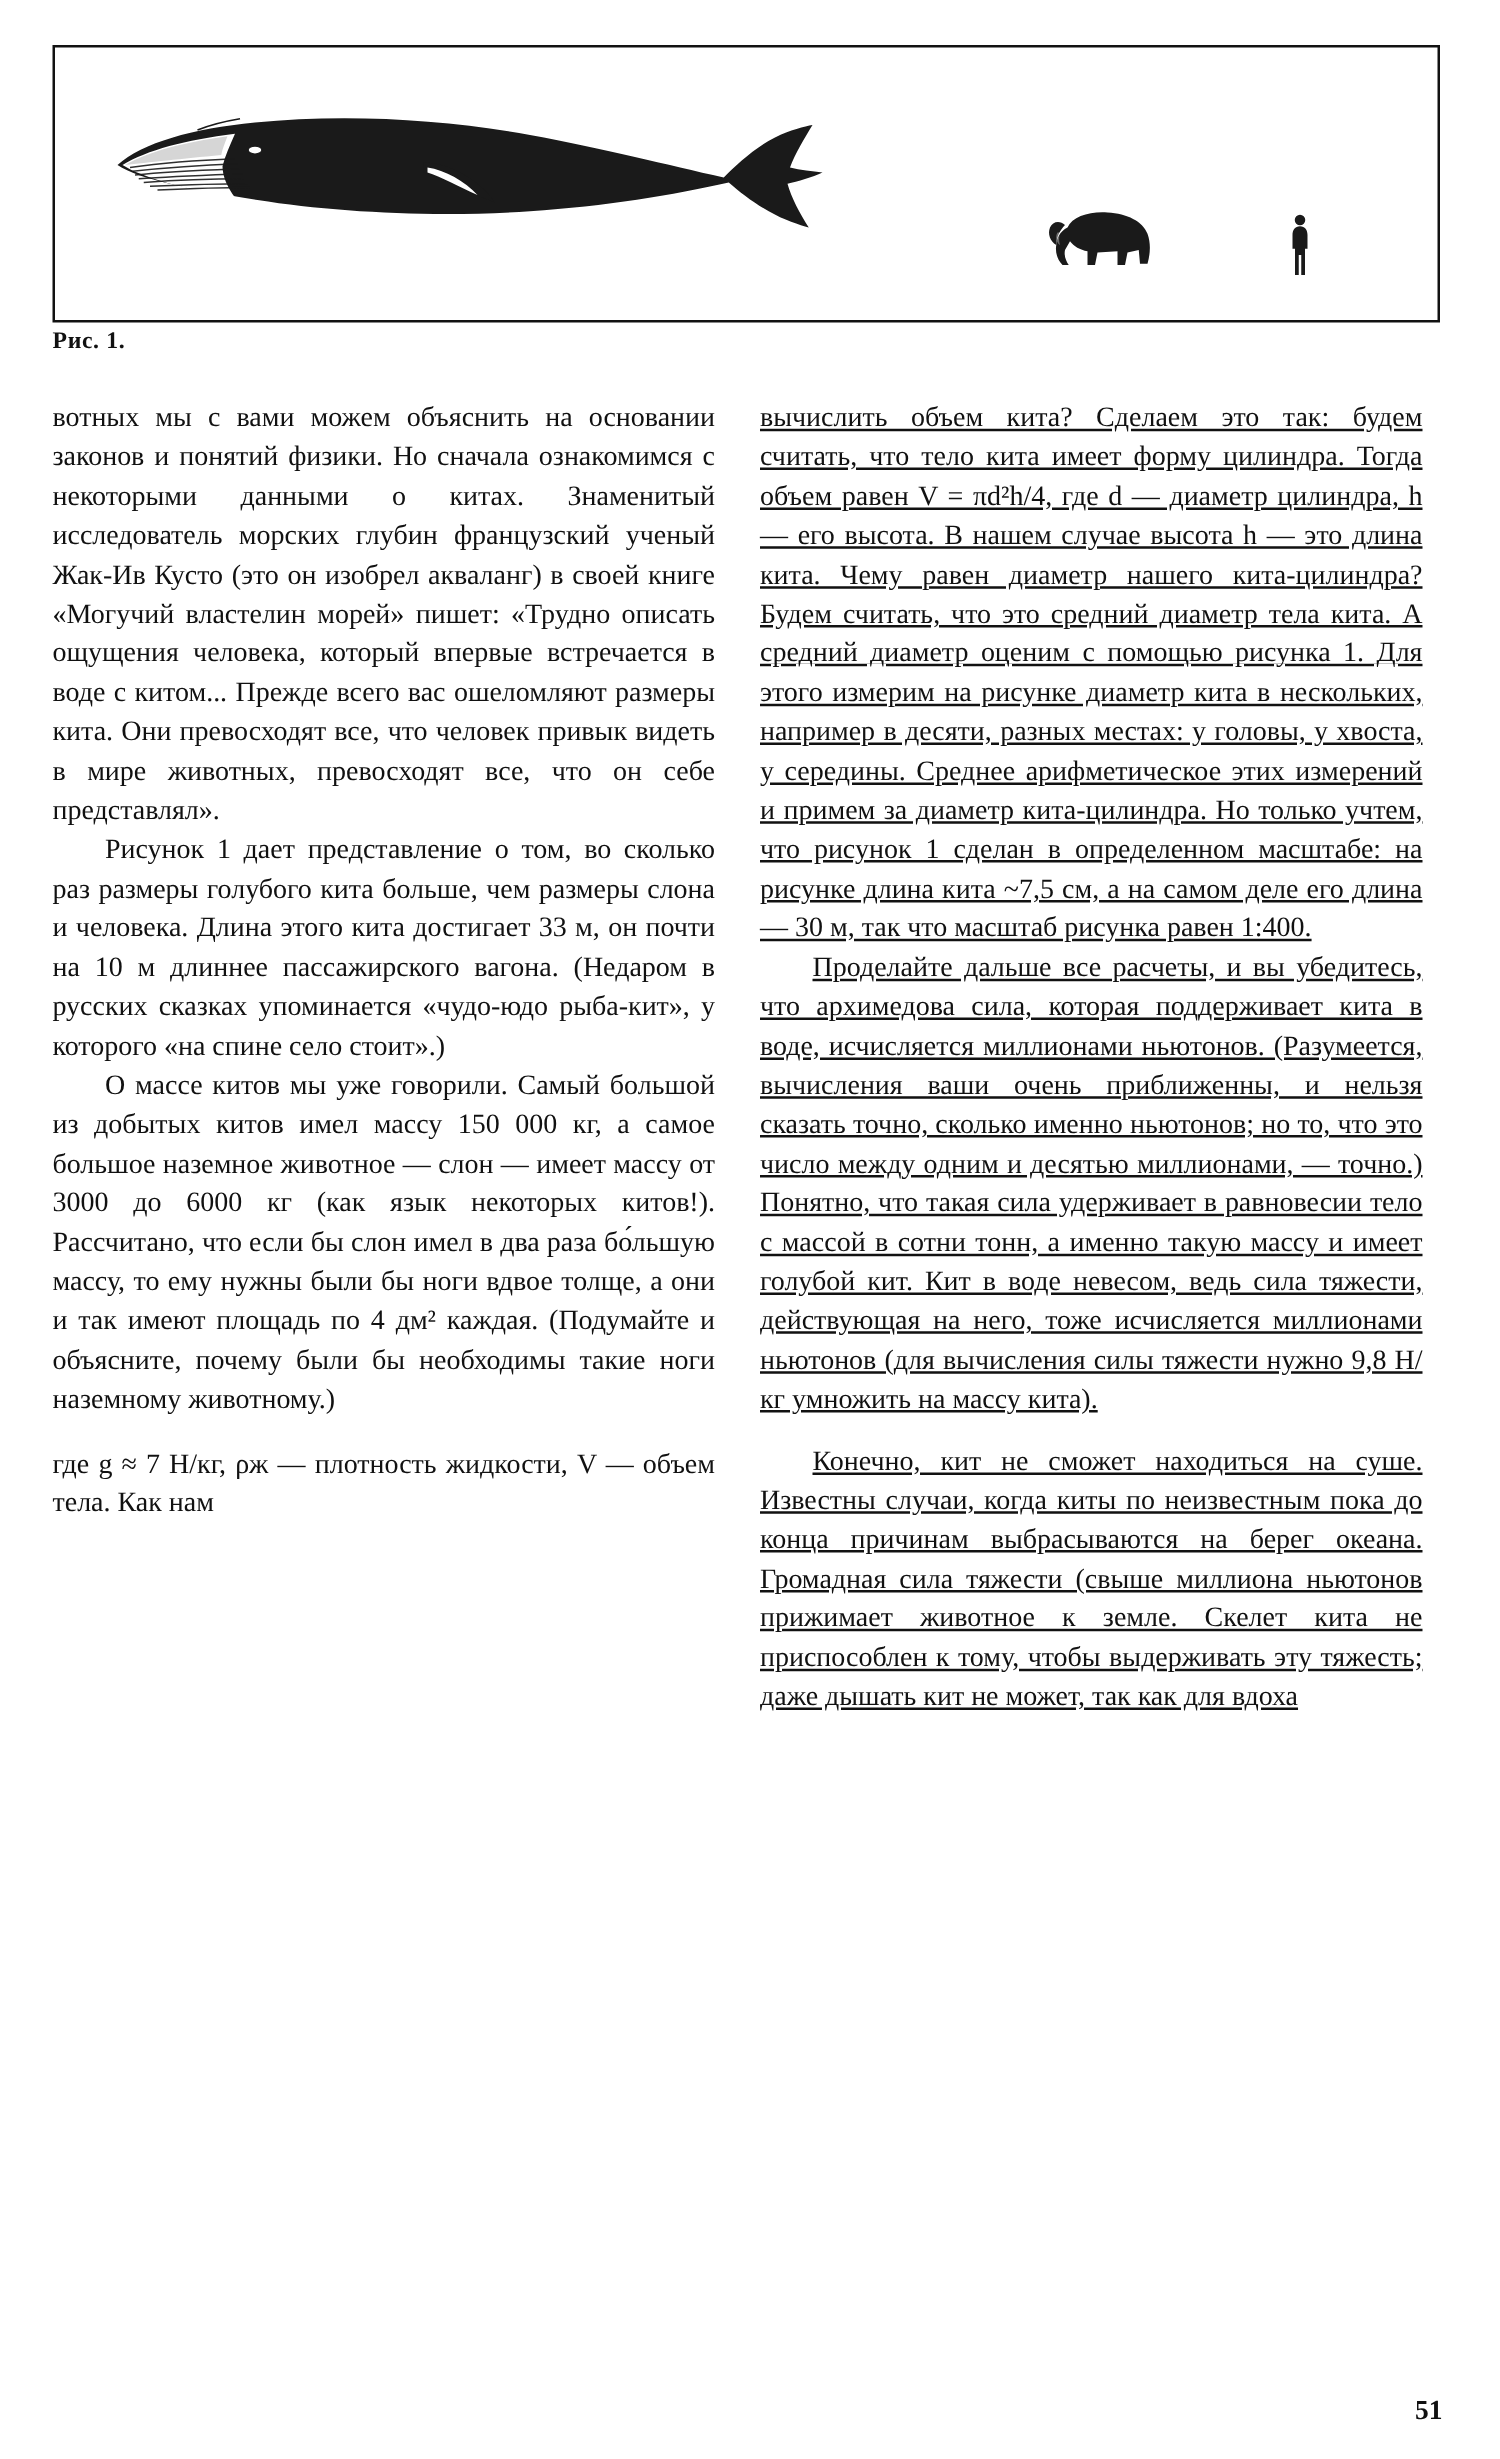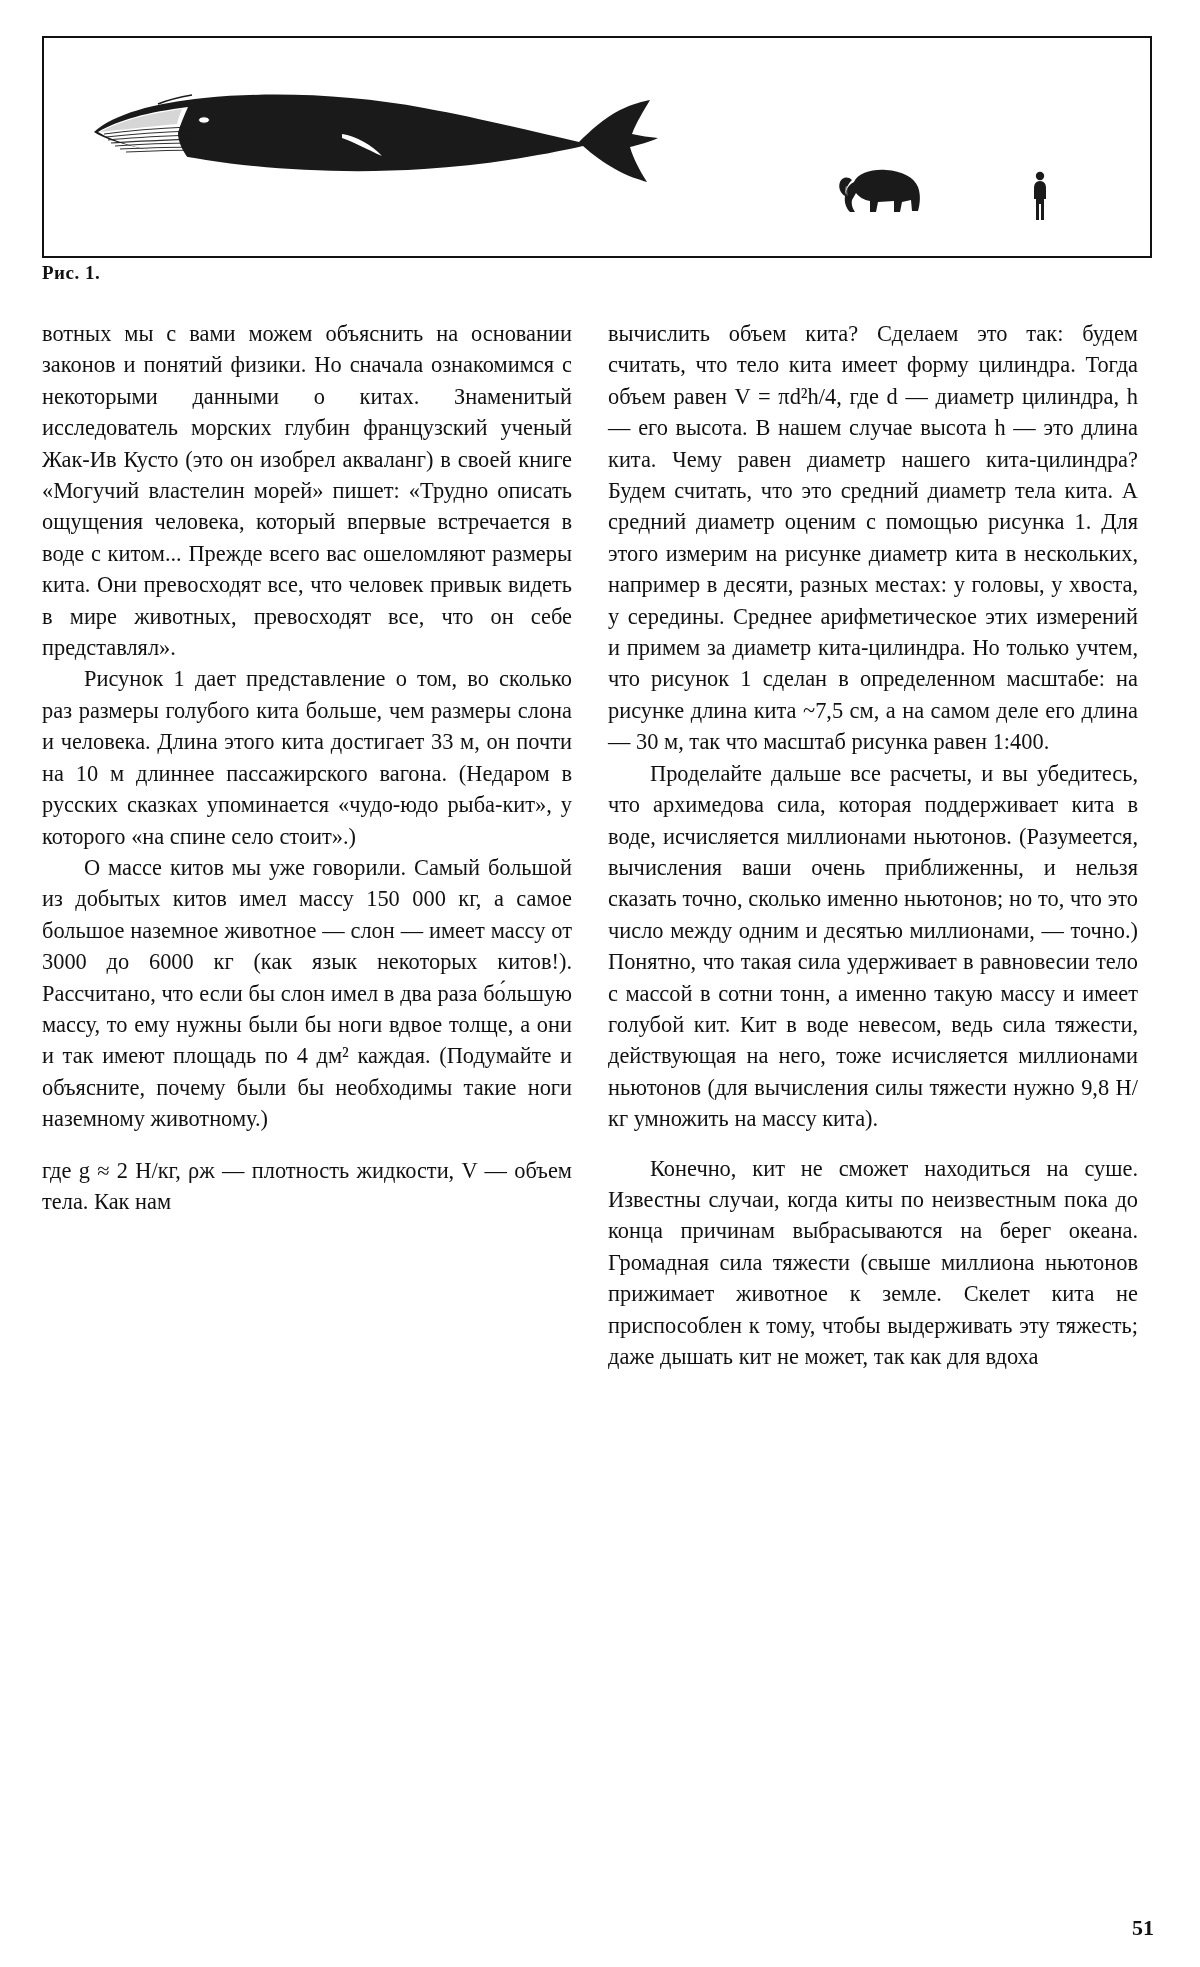--- a/index.html
+++ b/index.html
@@ -73,21 +73,21 @@
     position: absolute;
     top: 298px;
     width: 530px;
     font-size: 22.4px;
     line-height: 31.4px;
     text-align: justify;
     text-justify: inter-word;
     hyphens: none;
   }
   .col-left { left: 42px; }
-  .col-right { left: 608px; }
+  .col-right { left: 608px; text-decoration: underline; }
 
   .col p {
     margin: 0;
     text-align: justify;
   }
   .col p.indent { text-indent: 42px; }
   .col p.noindent { text-indent: 0; margin-top: 20px; }
 
   .formula-block {
     text-align: center;
@@ -155,21 +155,21 @@
 
     </div>
   </div>
 
   <div class="fig-caption">Рис. 1.</div>
 
   <div class="col col-left">
     <p class="noindent">вотных мы с вами можем объяснить на основании законов и понятий физики. Но сначала ознакомимся с некоторыми данными о китах. Знаменитый исследователь морских глубин французский ученый Жак-Ив Кусто (это он изобрел акваланг) в своей книге «Могучий властелин морей» пишет: «Трудно описать ощущения человека, который впервые встречается в воде с китом... Прежде всего вас ошеломляют размеры кита. Они превосходят все, что человек привык видеть в мире животных, превосходят все, что он себе представлял».</p>
     <p class="indent">Рисунок 1 дает представление о том, во сколько раз размеры голубого кита больше, чем размеры слона и человека. Длина этого кита достигает 33 м, он почти на 10 м длиннее пассажирского вагона. (Недаром в русских сказках упоминается «чудо-юдо рыба-кит», у которого «на спине село стоит».)</p>
     <p class="indent">О массе китов мы уже говорили. Самый большой из добытых китов имел массу 150 000 кг, а самое большое наземное животное — слон — имеет массу от 3000 до 6000 кг (как язык некоторых китов!). Рассчитано, что если бы слон имел в два раза бо́льшую массу, то ему нужны были бы ноги вдвое толще, а они и так имеют площадь по 4 дм² каждая. (Подумайте и объясните, почему были бы необходимы такие ноги наземному животному.)</p>
-    <p class="noindent">где g ≈ 2 Н/кг, ρж — плотность жидкости, V — объем тела. Как нам</p>
+    <p class="noindent">где g ≈ 7 Н/кг, ρж — плотность жидкости, V — объем тела. Как нам</p>
   </div>
 
   <div class="col col-right">
     <p class="noindent">вычислить объем кита? Сделаем это так: будем считать, что тело кита имеет форму цилиндра. Тогда объем равен V = πd²h/4, где d — диаметр цилиндра, h — его высота. В нашем случае высота h — это длина кита. Чему равен диаметр нашего кита-цилиндра? Будем считать, что это средний диаметр тела кита. А средний диаметр оценим с помощью рисунка 1. Для этого измерим на рисунке диаметр кита в нескольких, например в десяти, разных местах: у головы, у хвоста, у середины. Среднее арифметическое этих измерений и примем за диаметр кита-цилиндра. Но только учтем, что рисунок 1 сделан в определенном масштабе: на рисунке длина кита ~7,5 см, а на самом деле его длина — 30 м, так что масштаб рисунка равен 1:400.</p>
     <p class="indent">Проделайте дальше все расчеты, и вы убедитесь, что архимедова сила, которая поддерживает кита в воде, исчисляется миллионами ньютонов. (Разумеется, вычисления ваши очень приближенны, и нельзя сказать точно, сколько именно ньютонов; но то, что это число между одним и десятью миллионами, — точно.) Понятно, что такая сила удерживает в равновесии тело с массой в сотни тонн, а именно такую массу и имеет голубой кит. Кит в воде невесом, ведь сила тяжести, действующая на него, тоже исчисляется миллионами ньютонов (для вычисления силы тяжести нужно 9,8 Н/кг умножить на массу кита).</p>
     <div class="gap"></div>
     <p class="indent">Конечно, кит не сможет находиться на суше. Известны случаи, когда киты по неизвестным пока до конца причинам выбрасываются на берег океана. Громадная сила тяжести (свыше миллиона ньютонов прижимает животное к земле. Скелет кита не приспособлен к тому, чтобы выдерживать эту тяжесть; даже дышать кит не может, так как для вдоха</p>
   </div>
 
   <div class="page-number">51</div>

